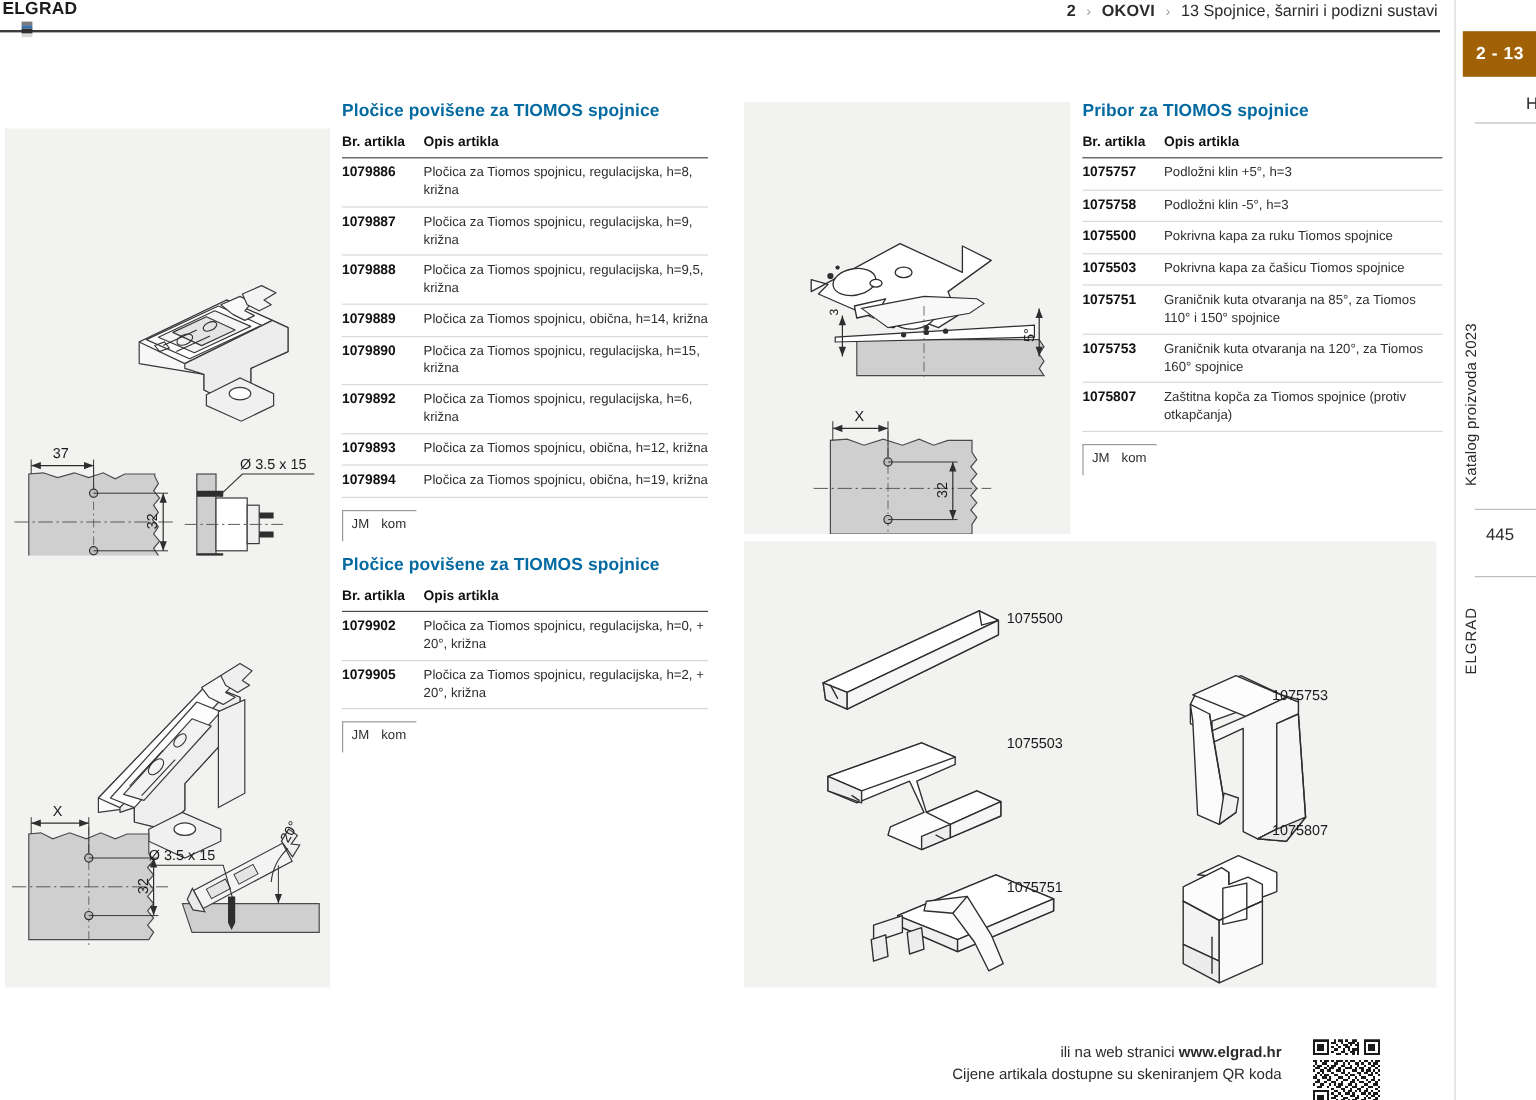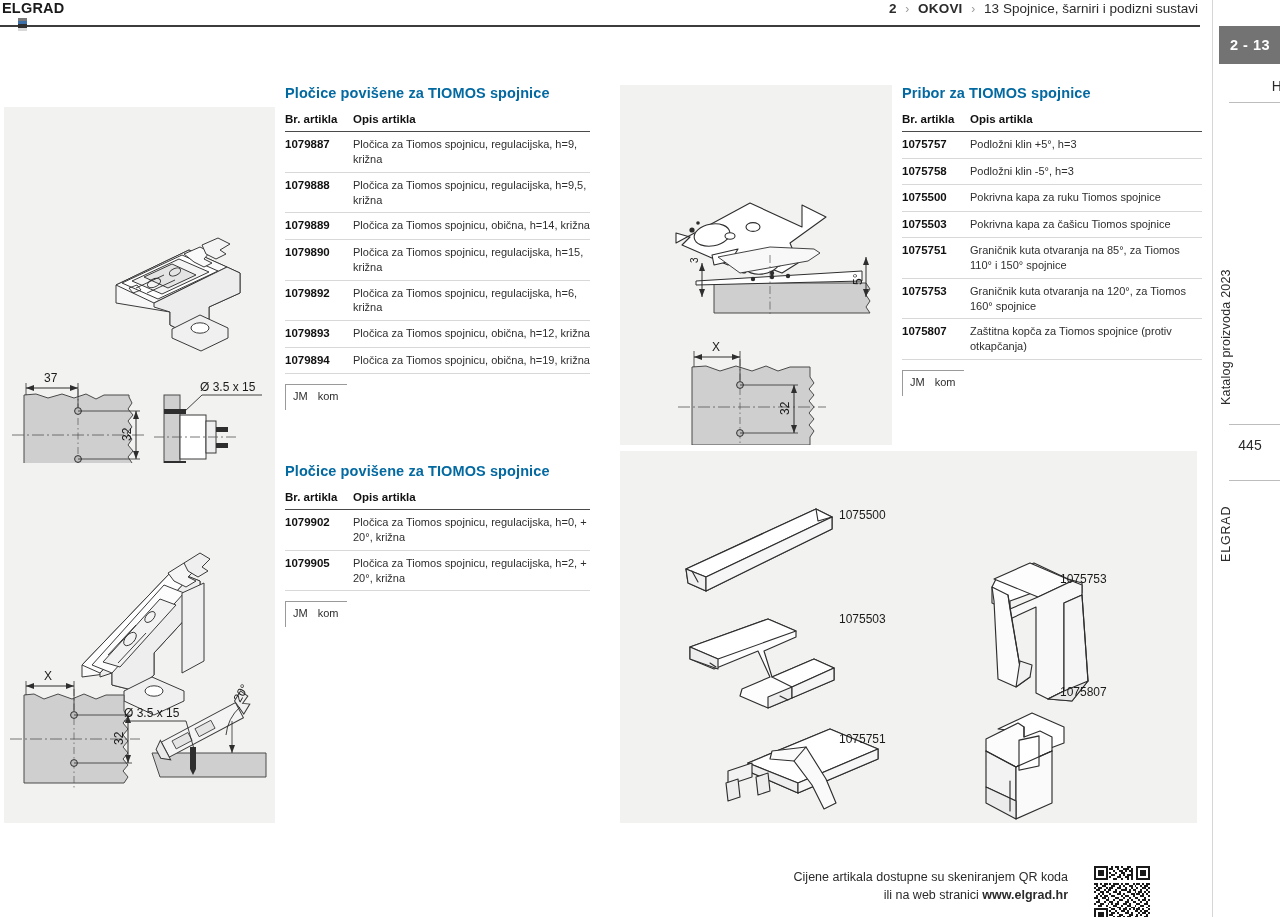--- a/index.html
+++ b/index.html
@@ -49,21 +49,21 @@
 
   
   .rail {
     position: absolute; right: 0; top: 0;
     width: 68px; height: 917px;
     border-left: 1px solid #d6d6d6;
   }
   .rail-tab {
     position: absolute; left: 6px; top: 26px;
     width: 62px; height: 38px;
-    background: #737373;
+    background: #a16207;
     display: flex; align-items: center; justify-content: center;
   }
   .rail-tab span {
     color: #ffffff; font-size: 14.5px; font-weight: bold; letter-spacing: .5px;
   }
   .rail-lang {
     position: absolute; left: 17px; top: 78px;
     width: 62px; text-align: right;
     font-size: 14px; color: #2b2b2b;
   }
@@ -469,20 +469,24 @@
     <span class="plabel" style="left:440px; top:234px;">1075807</span>
   </div>
 
   <div class="tbl t1">
     <div class="tbl-title">Pločice povišene za TIOMOS spojnice</div>
     <div class="tbl-head">
       <div class="col-a">Br. artikla</div>
       <div class="col-b">Opis artikla</div>
     </div>
     <div class="trow">
+      <div class="code">1079886</div>
+      <div class="desc">Pločica za Tiomos spojnicu, regulacijska, h=8, križna</div>
+    </div>
+    <div class="trow">
       <div class="code">1079887</div>
       <div class="desc">Pločica za Tiomos spojnicu, regulacijska, h=9, križna</div>
     </div>
     <div class="trow">
       <div class="code">1079888</div>
       <div class="desc">Pločica za Tiomos spojnicu, regulacijska, h=9,5, križna</div>
     </div>
     <div class="trow">
       <div class="code">1079889</div>
       <div class="desc">Pločica za Tiomos spojnicu, obična, h=14, križna</div>
@@ -561,22 +565,22 @@
       <div class="code">1075807</div>
       <div class="desc">Zaštitna kopča za Tiomos spojnice (protiv otkapčanja)</div>
     </div>
     <div class="jm">
       <b>JM</b><span>kom</span>
     </div>
   </div>
 
   <div class="footer">
     <div class="footer-text">
+      <div><span>ili na web stranici </span><b>www.elgrad.hr</b></div>
       <div>Cijene artikala dostupne su skeniranjem QR koda</div>
-      <div><span>ili na web stranici </span><b>www.elgrad.hr</b></div>
     </div>
     <div class="qr">
       <svg viewBox="0 0 29 29" shape-rendering="crispEdges">
         <rect width="29" height="29" fill="#ffffff"></rect>
         <g fill="#1a1a1a">
           <path d="M0 0h7v7h-7z"></path>
             <path d="M1 1h5v5h-5z" fill="#fff"></path>
             <path d="M2 2h3v3h-3z"></path>
           <path d="M22 0h7v7h-7z"></path>
             <path d="M23 1h5v5h-5z" fill="#fff"></path>

